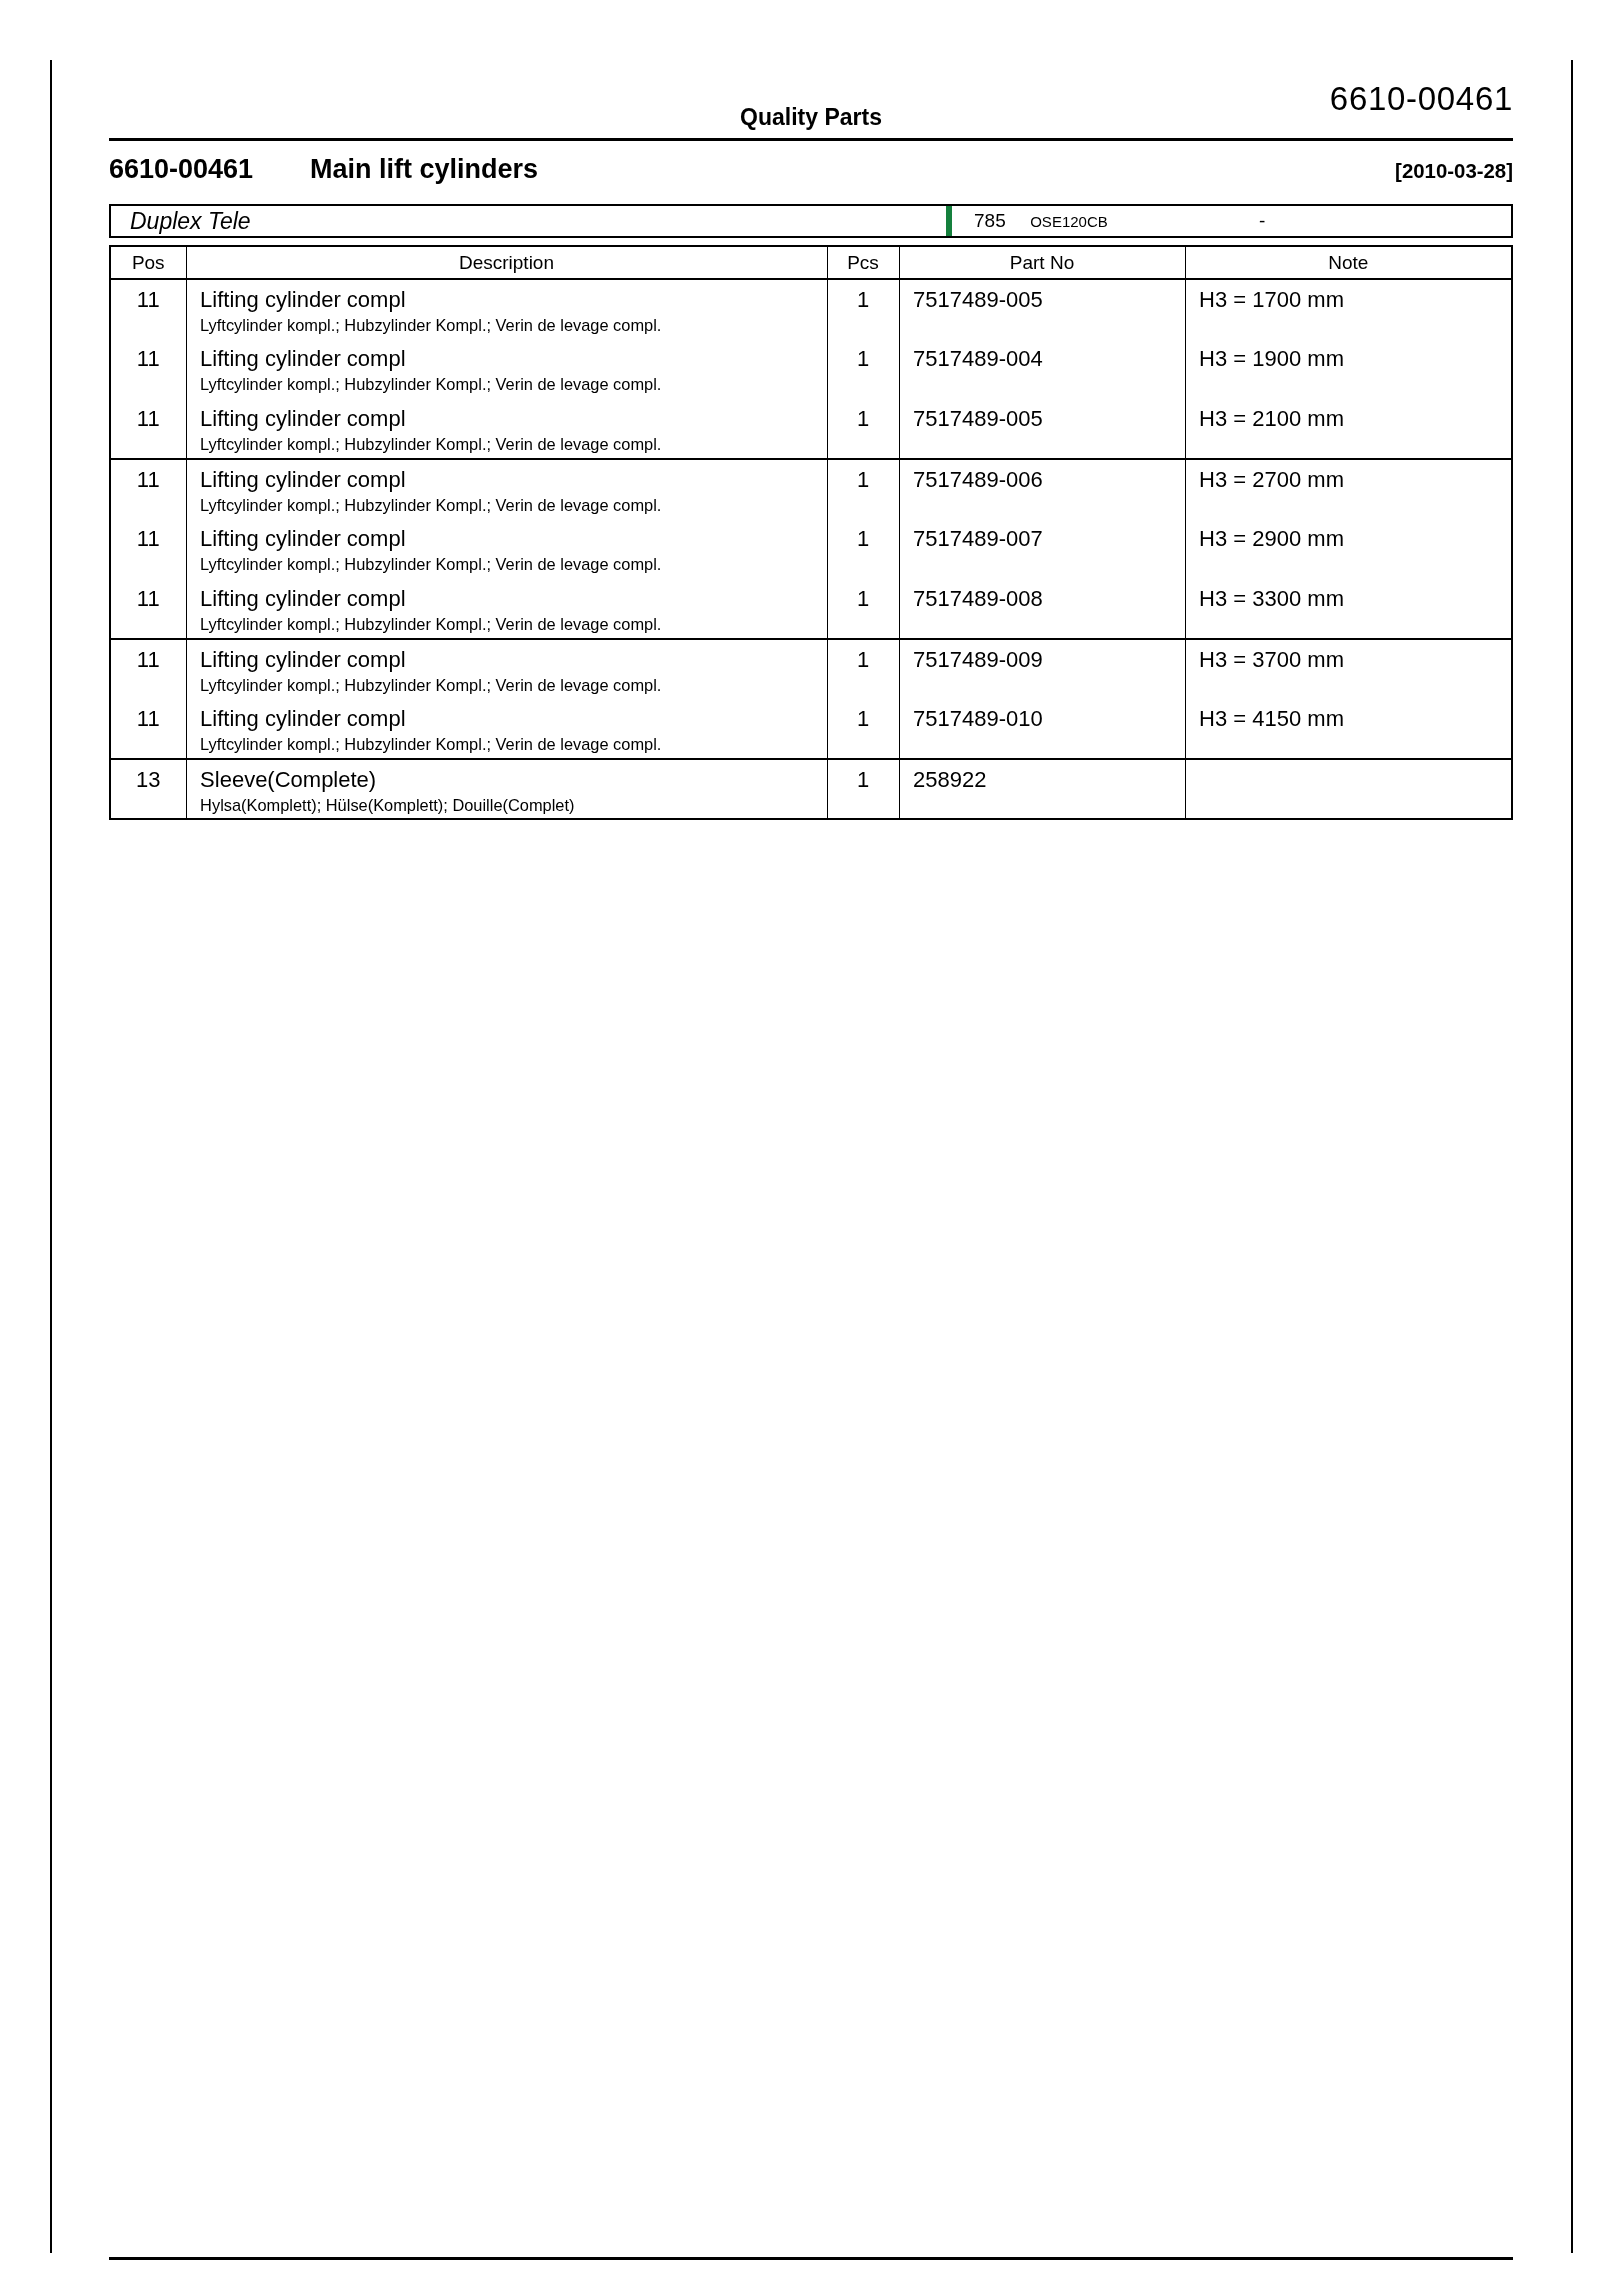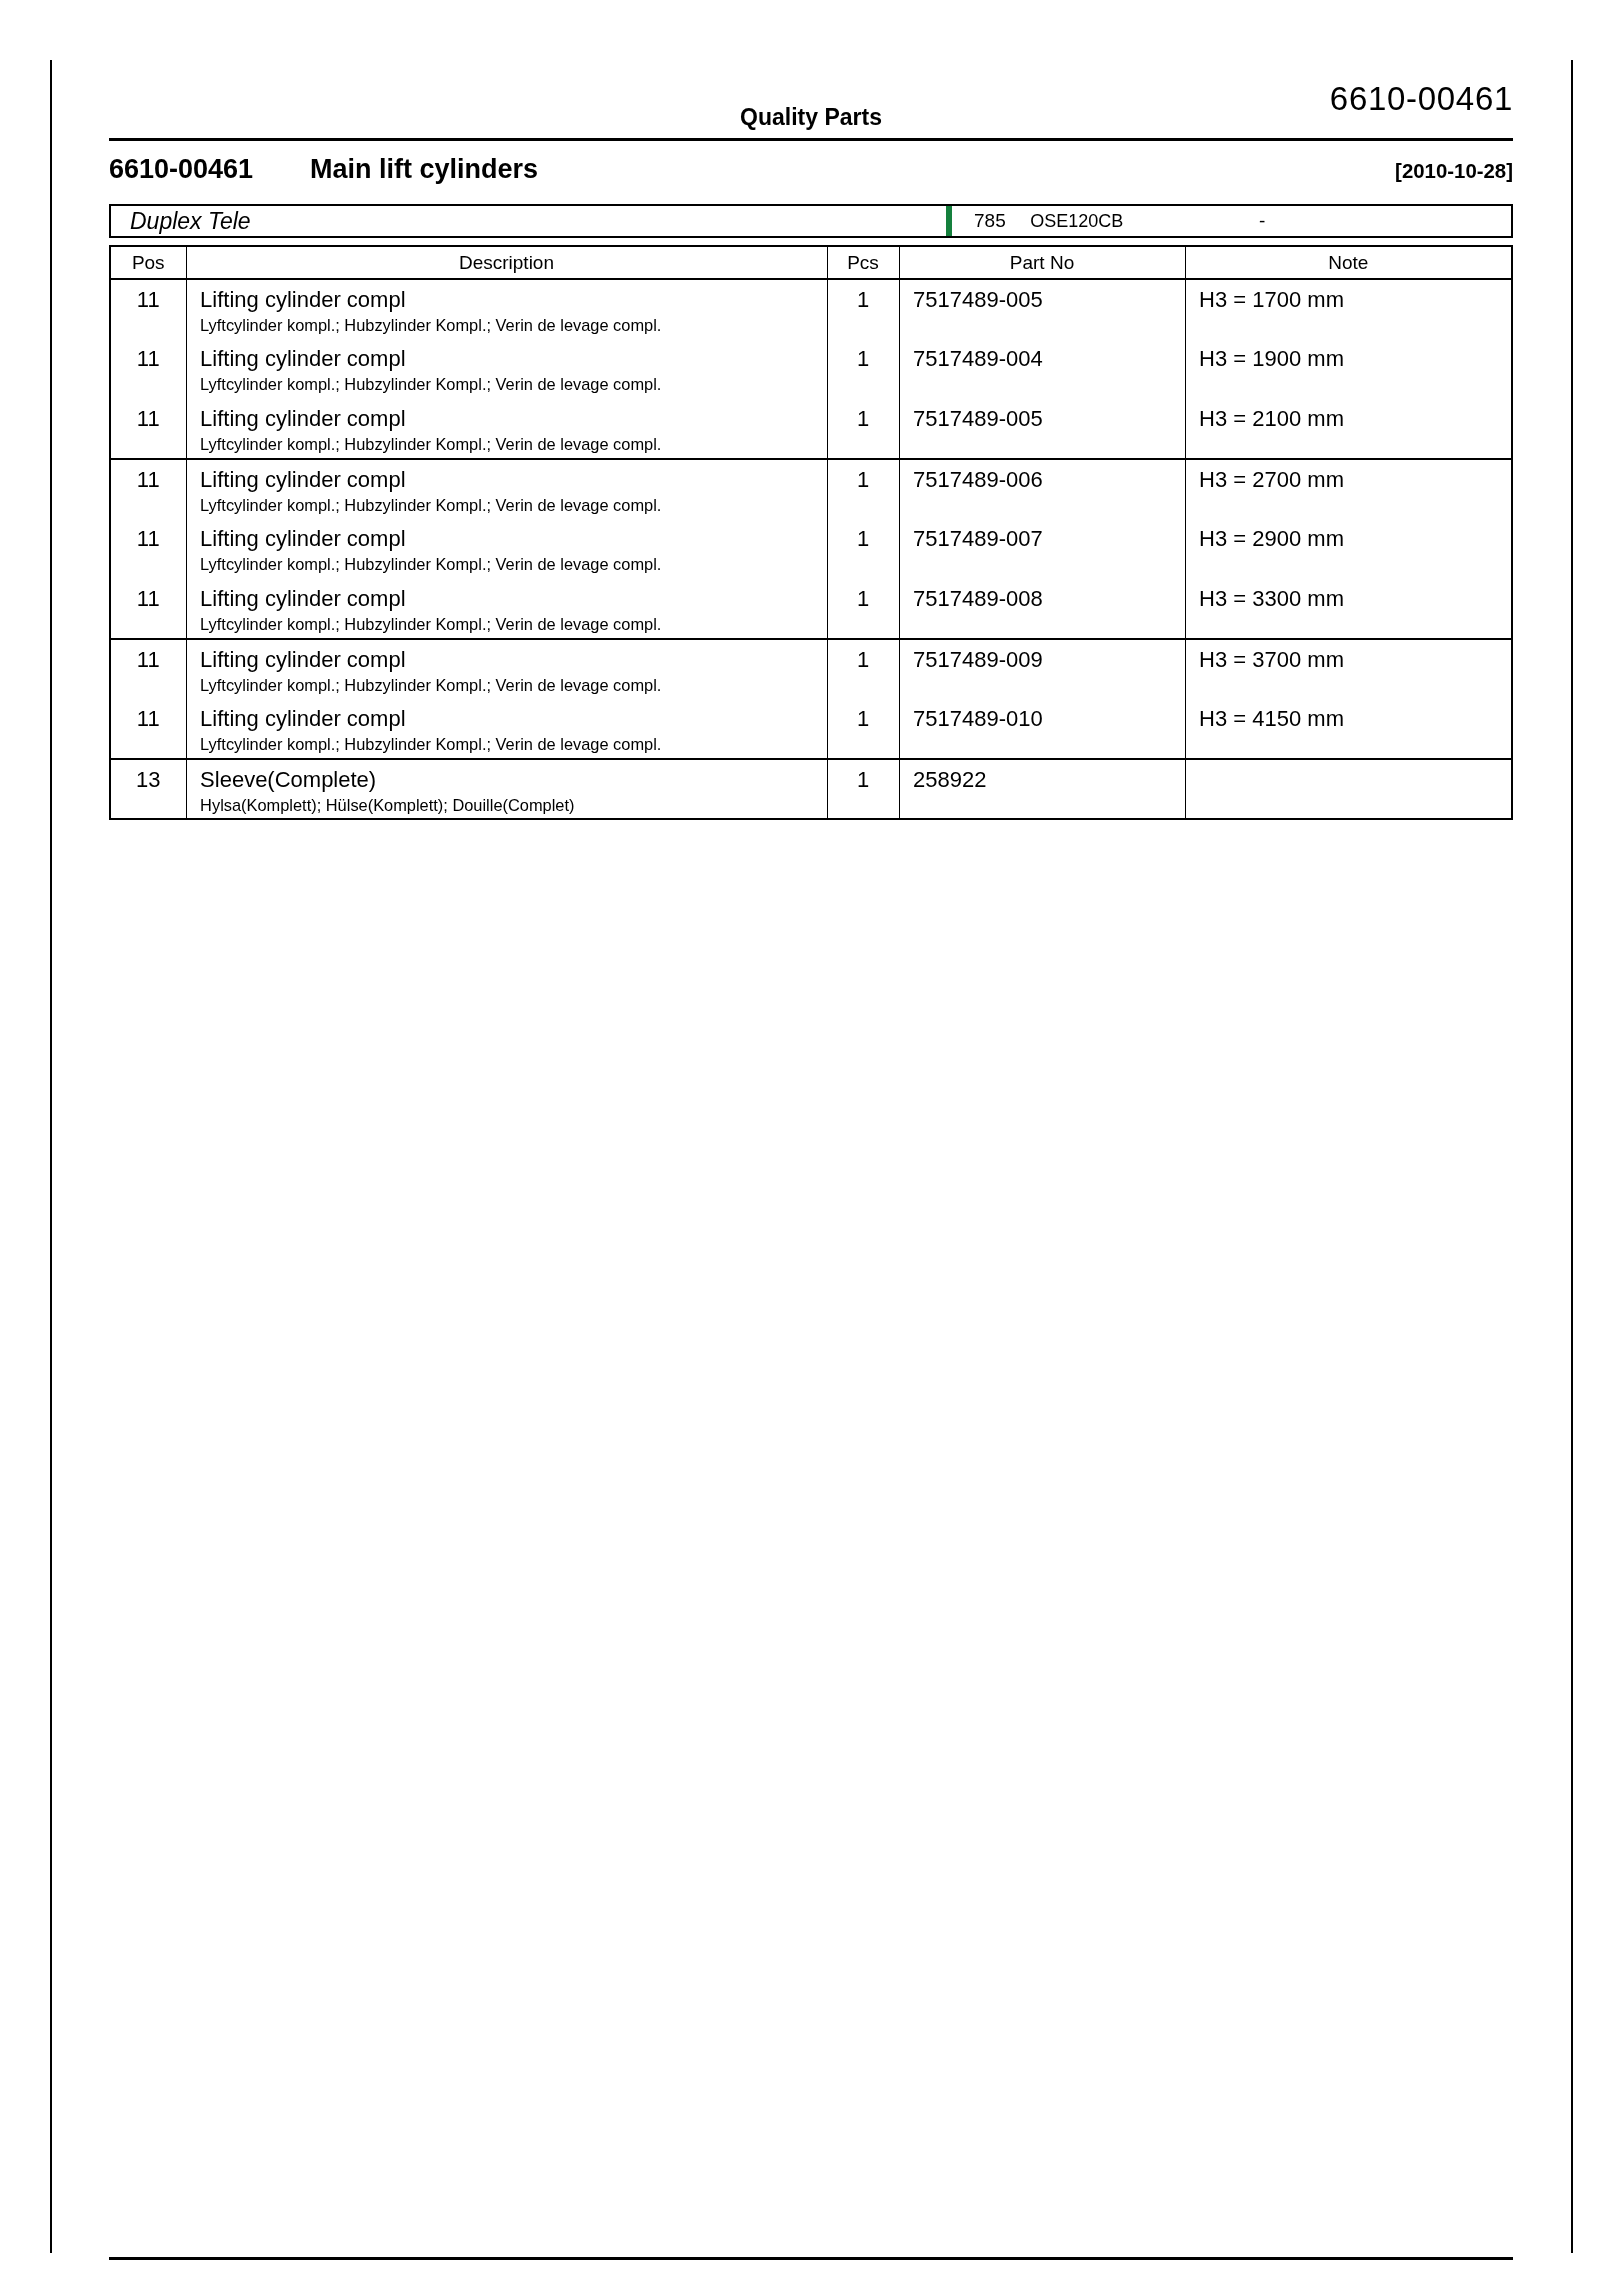--- a/index.html
+++ b/index.html
@@ -46,21 +46,21 @@
     position:relative;
     display:flex; align-items:center;
   }
   .model-name { font-style:italic; font-size:23px; padding-left:19px; }
   .model-right {
     position:absolute; left:835px; right:0; top:0; bottom:0;
     border-left:6px solid #15803d;
     display:flex; align-items:center;
   }
   .model-code    { font-size:19px; padding-left:22px; }
-  .model-variant { font-size:18px; margin-left:24.5px; }
+  .model-variant { font-size:15px; margin-left:24.5px; }
   .model-dash    { font-size:19px; position:absolute; left:307px; }
 
   
   table.parts {
     margin-top:6.8px;
     border-collapse:collapse;
     width:100%;
     border:2px solid #000;
     table-layout:fixed;
   }
@@ -107,21 +107,21 @@
 
   <div class="top-header">
     <div class="qp-title">Quality Parts</div>
     <div class="hdr-docnum">6610-00461</div>
   </div>
   <div class="rule"></div>
 
   <div class="title-row">
     <span class="t-doc">6610-00461</span>
     <span class="t-main">Main lift cylinders</span>
-    <span class="t-date">[2010-10-28]</span>
+    <span class="t-date">[2010-03-28]</span>
   </div>
 
   <div class="model-box">
     <div class="model-name">Duplex Tele</div>
     <div class="model-right">
       <span class="model-code">785</span>
       <span class="model-variant">OSE120CB</span>
       <span class="model-dash">-</span>
     </div>
   </div>

